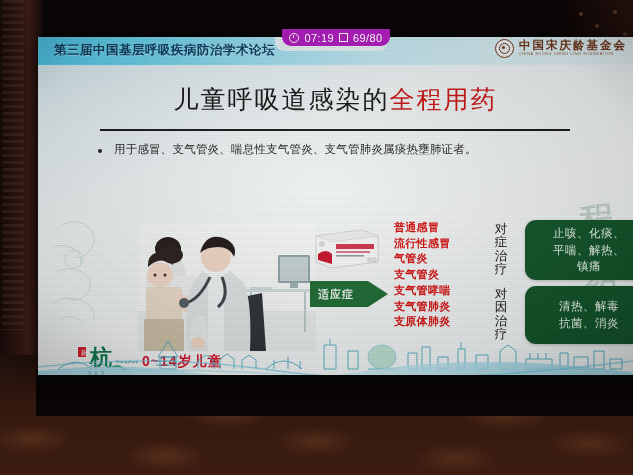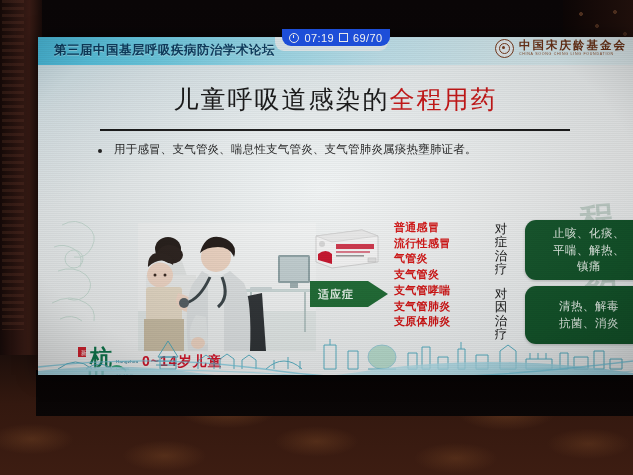--- a/index.html
+++ b/index.html
@@ -130,21 +130,21 @@
   #hz-en{position:absolute;left:78px;top:322px;font-size:4.4px;color:#0f6a88;line-height:1.55;
     letter-spacing:.3px;}
   #age-label{position:absolute;left:104px;top:316px;font-size:14px;font-weight:bold;color:#d4142a;
     letter-spacing:1px;font-family:"Liberation Sans","DejaVu Sans",sans-serif;}
 
   
   #skyline{position:absolute;left:0;bottom:0;width:595px;height:48px;}
 
   
   #osd{position:absolute;left:282px;top:29px;width:108px;height:17px;
-    background:#1d4ed8;border-bottom-left-radius:9px;border-bottom-right-radius:9px;
+    background:#a21caf;border-bottom-left-radius:9px;border-bottom-right-radius:9px;
     display:flex;align-items:center;justify-content:center;gap:5px;
     color:#f2f2f2;font-size:11px;letter-spacing:.4px;}
   .osd-ico{display:inline-block;}
   #osd-clock{width:8px;height:8px;border:1.2px solid #e8e8e8;border-radius:50%;position:relative;}
   #osd-clock::after{content:"";position:absolute;left:3px;top:1.5px;width:1px;height:3px;background:#e8e8e8;}
   #osd-page-ico{width:7px;height:7px;border:1.2px solid #e8e8e8;}
 </style>
 </head>
 <body>
 
@@ -353,14 +353,14 @@
     <path d="M0 46 q140 -8 280 4 q150 12 315 -6" fill="none" stroke="#a7dfec" stroke-width="1.2" opacity=".8"></path>
   </svg>
 
   <div id="slide-vignette"></div>
 </div>
 
 <div id="osd">
   <span class="osd-ico" id="osd-clock"></span>
   <span>07:19</span>
   <span class="osd-ico" id="osd-page-ico"></span>
-  <span>69/70</span>
+  <span>69/80</span>
 </div>
 
 </body></html>

